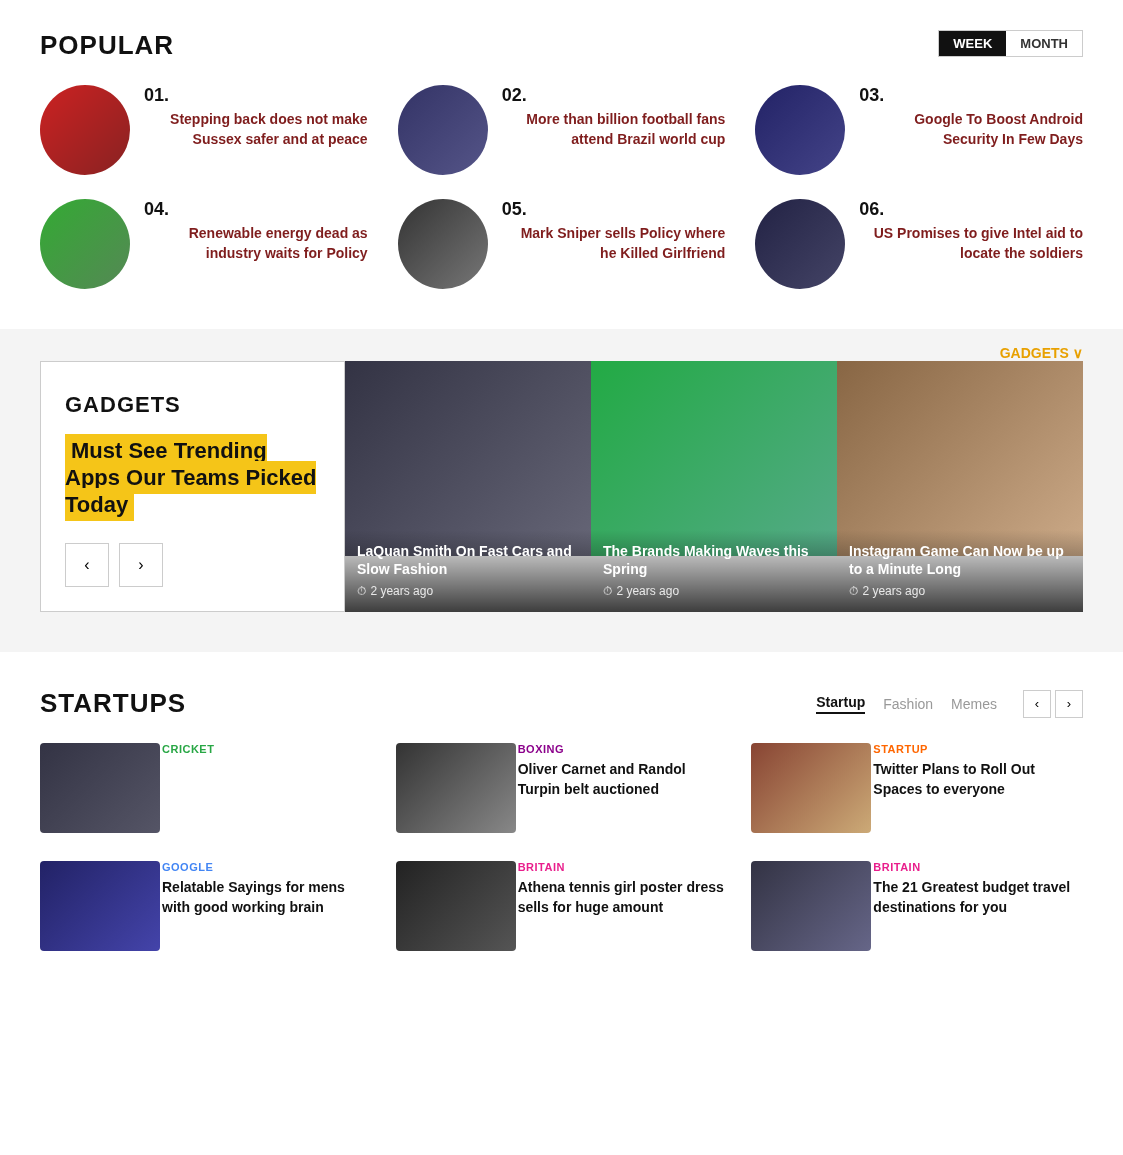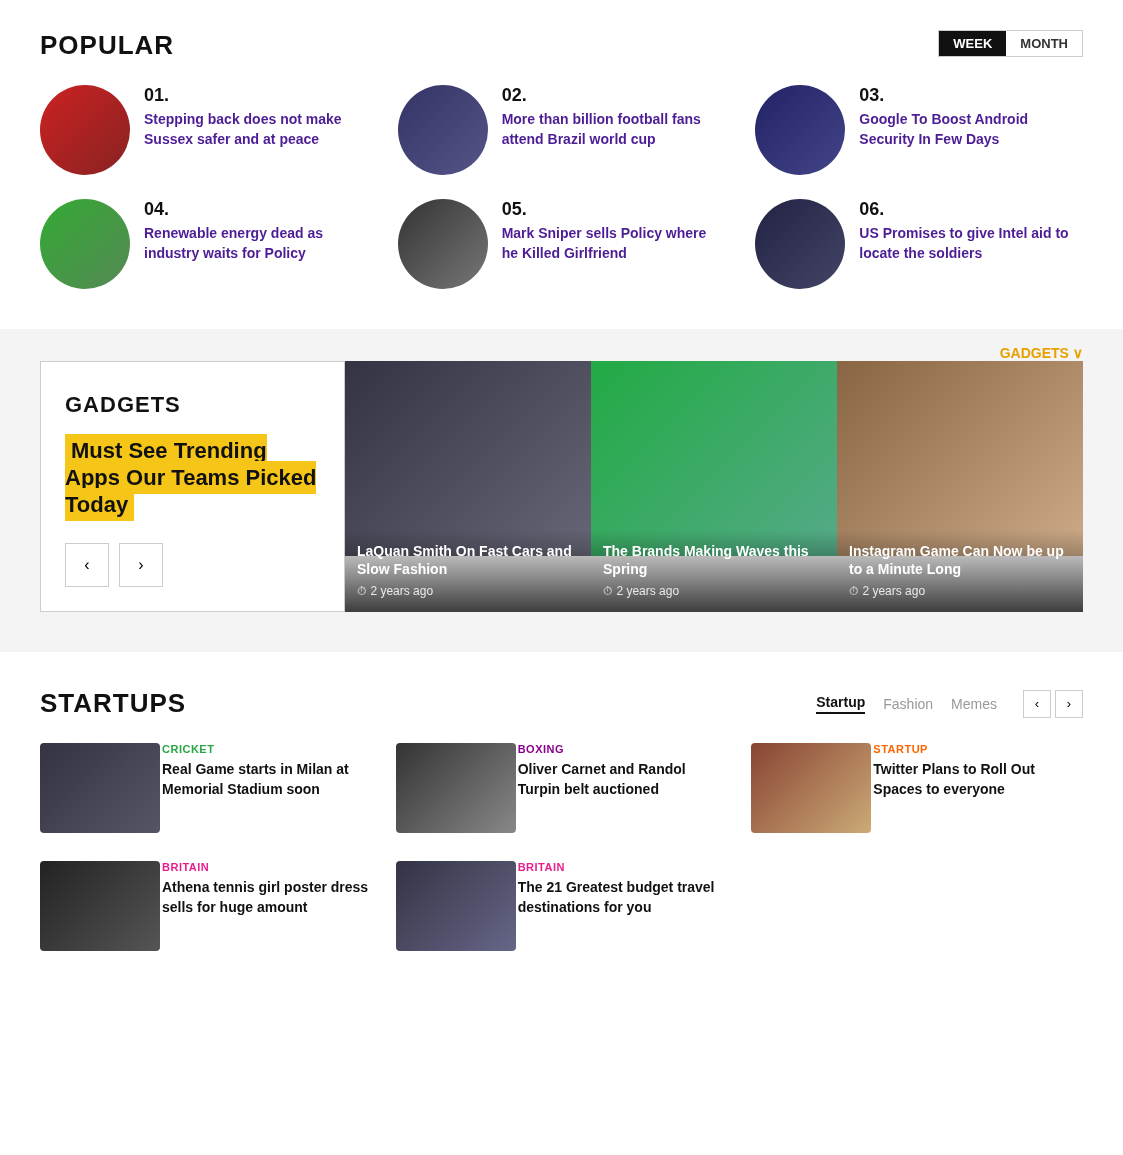--- a/index.html
+++ b/index.html
@@ -9,21 +9,21 @@
     .popular-section { padding: 30px 40px 40px; background: #fff; }
     .popular-header { display: flex; align-items: flex-start; justify-content: space-between; margin-bottom: 24px; }
     .popular-title { font-size: 26px; font-weight: 900; letter-spacing: 1px; }
     .week-month-toggle { display: flex; border: 1px solid #ccc; }
     .toggle-btn { padding: 5px 14px; font-size: 13px; font-weight: 600; cursor: pointer; background: #fff; border: none; color: #333; }
     .toggle-btn.active { background: #111; color: #fff; }
     .popular-grid { display: grid; grid-template-columns: repeat(3, 1fr); gap: 24px 30px; }
     .popular-item { display: flex; align-items: flex-start; gap: 14px; }
     .popular-thumb { width: 90px; height: 90px; border-radius: 50%; overflow: hidden; flex-shrink: 0; background: #ddd; }
     .popular-num { font-size: 18px; font-weight: 700; margin-bottom: 4px; color: #111; }
-    .popular-text { font-size: 14px; font-weight: 600; line-height: 1.4; color: #4c1d95; }
+    .popular-text { font-size: 14px; font-weight: 600; line-height: 1.4; color: #7f1d1d; text-align: right; }
 
     
     .gadgets-section { background: #f4f4f4; padding: 0 0 40px; }
     .gadgets-top-bar { display: flex; justify-content: flex-end; padding: 16px 40px 0; }
     .gadgets-label-link { color: #e8a000; font-weight: 700; font-size: 14px; cursor: pointer; display: flex; align-items: center; gap: 4px; }
     .gadgets-inner { display: flex; gap: 0; padding: 0 40px; }
     .gadgets-sidebar { border: 1px solid #ccc; background: #fff; width: 305px; flex-shrink: 0; padding: 30px 24px 24px; display: flex; flex-direction: column; justify-content: space-between; }
     .gadgets-sidebar-title { font-size: 22px; font-weight: 900; letter-spacing: 1px; margin-bottom: 20px; }
     .gadgets-highlight { background: #f5c518; font-size: 22px; font-weight: 800; line-height: 1.2; padding: 4px 6px; display: inline; }
     .gadgets-highlight-wrap { line-height: 1.5; margin-bottom: 24px; }
@@ -199,21 +199,20 @@
   </div>
       </div>
   </div>
   <div class="startups-grid" id="startups-grid">
       <div class="startup-item">
       <div class="startup-thumb">
         <div class="startup-thumb-inner st1"></div>
       </div>
       <div>
         <div class="startup-category cricket">CRICKET</div>
-        <div class="startup-headline">Real Game starts in Milan at Memorial Stadium soon</div>
       </div>
     </div>
       <div class="startup-item">
       <div class="startup-thumb">
         <div class="startup-thumb-inner st2"></div>
       </div>
       <div>
         <div class="startup-category boxing">BOXING</div>
         <div class="startup-headline">Oliver Carnet and Randol Turpin belt auctioned</div>
       </div>
@@ -222,20 +221,29 @@
       <div class="startup-thumb">
         <div class="startup-thumb-inner st3"></div>
       </div>
       <div>
         <div class="startup-category startup-cat">STARTUP</div>
         <div class="startup-headline">Twitter Plans to Roll Out Spaces to everyone</div>
       </div>
     </div>
       <div class="startup-item">
       <div class="startup-thumb">
+        <div class="startup-thumb-inner st4"></div>
+      </div>
+      <div>
+        <div class="startup-category google">GOOGLE</div>
+        <div class="startup-headline">Relatable Sayings for mens with good working brain</div>
+      </div>
+    </div>
+      <div class="startup-item">
+      <div class="startup-thumb">
         <div class="startup-thumb-inner st5"></div>
       </div>
       <div>
         <div class="startup-category britain">BRITAIN</div>
         <div class="startup-headline">Athena tennis girl poster dress sells for huge amount</div>
       </div>
     </div>
       <div class="startup-item">
       <div class="startup-thumb">
         <div class="startup-thumb-inner st6"></div>

